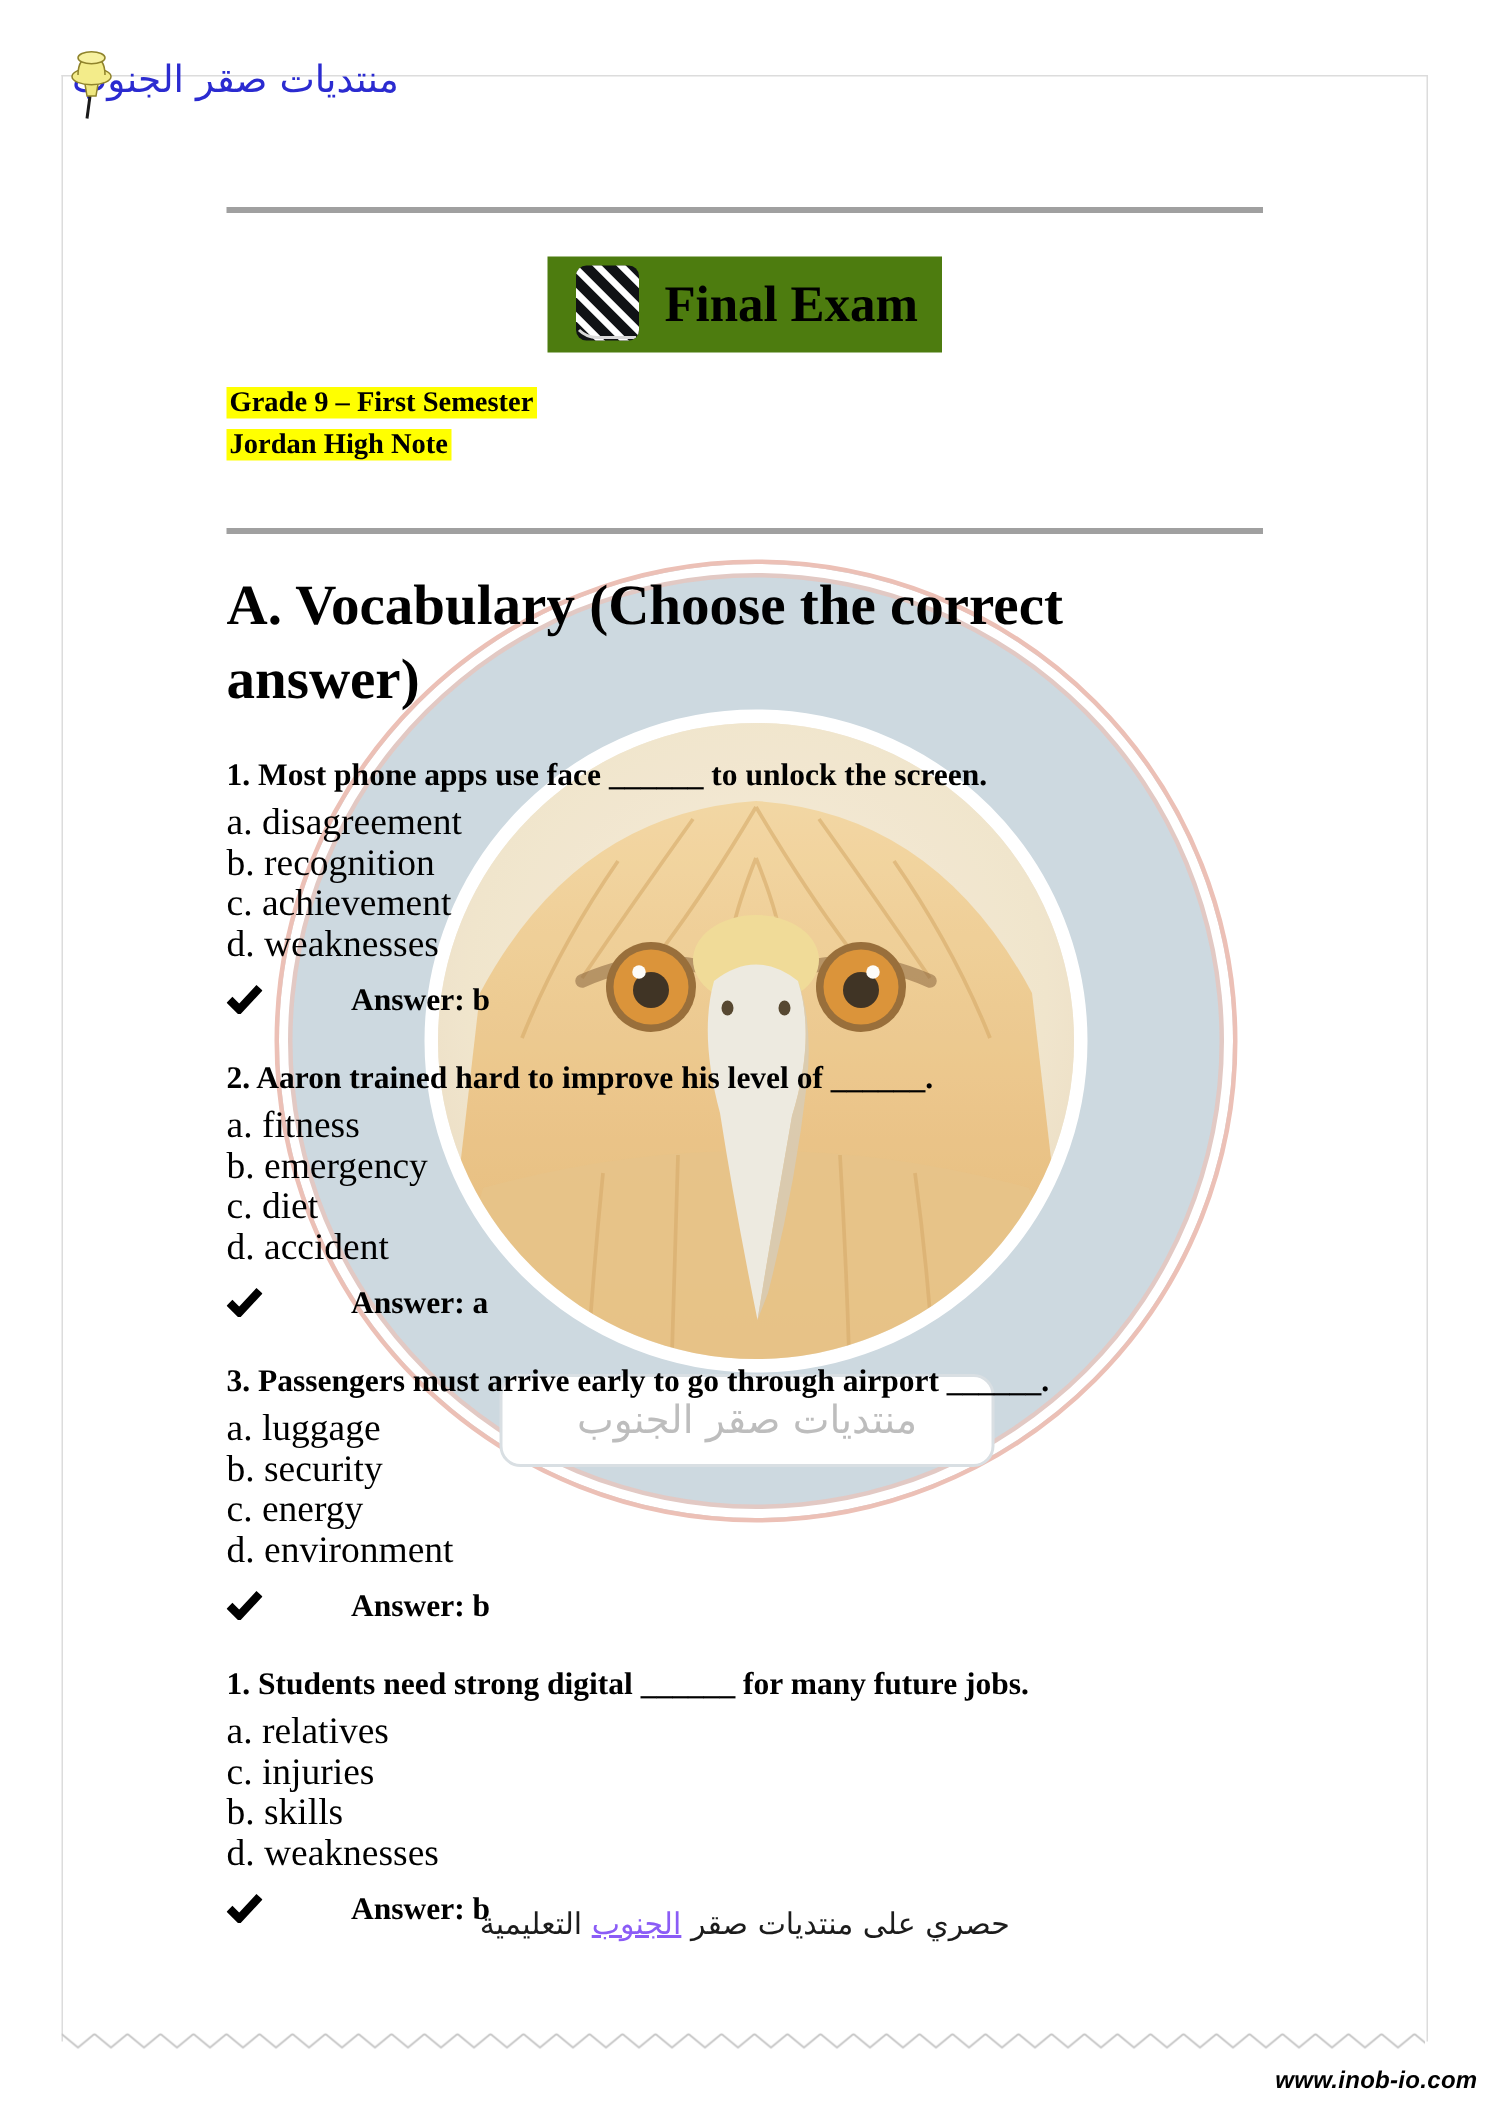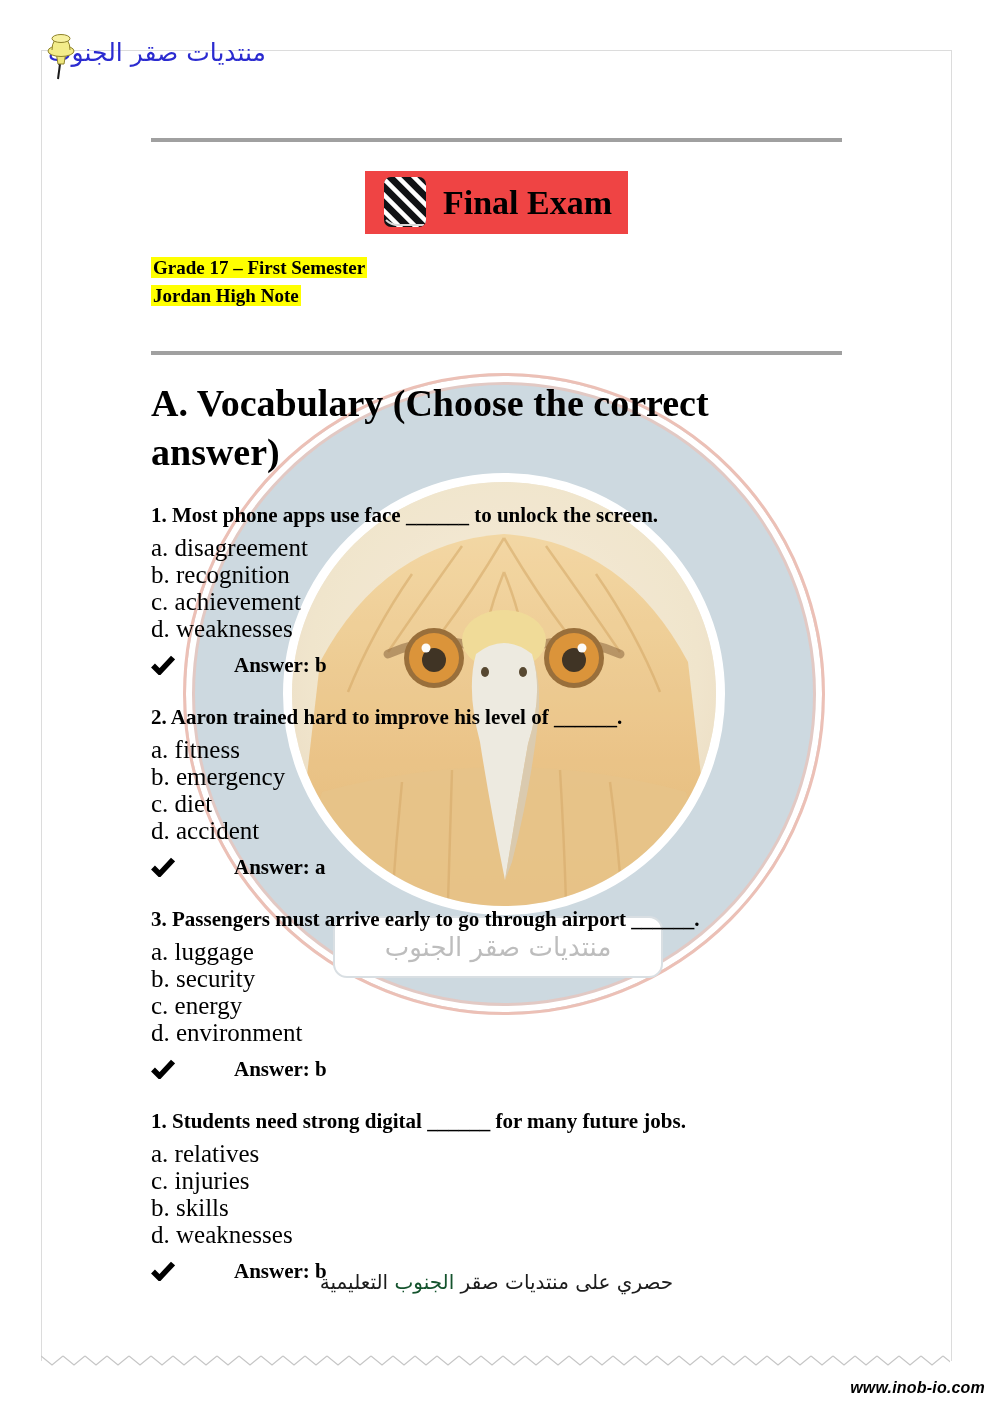--- a/index.html
+++ b/index.html
@@ -23,35 +23,35 @@
   
   .site-title{position:absolute;left:48px;top:38px;z-index:3;font-family:"DejaVu Sans", sans-serif;
               font-size:25px;color:#2b2bd0;direction:rtl;}
   .pin{position:absolute;left:44px;top:28px;z-index:4;}
   
   .content{position:absolute;left:109px;top:0;width:691px;z-index:2;}
   .rule{height:4px;background:#a0a0a0;border:none;margin:0;}
   .rule1{margin-top:87px;}
   .rule2{margin-top:41px;}
   .title-row{text-align:center;margin-top:29px;}
-  .title-hl{display:inline-block;background:#ef4444;padding:5px 16px;font-size:34px;font-weight:bold;line-height:52px;}
+  .title-hl{display:inline-block;background:#4d7c0f;padding:5px 16px;font-size:34px;font-weight:bold;line-height:52px;}
   .title-hl svg{vertical-align:-14px;margin-right:14px;}
   .sub{margin-top:20px;}
   .sub div{line-height:27px;}
   .sub span{background:#ffff00;font-size:19px;font-weight:bold;padding:0 2px;}
   h1.sec{font-size:38px;font-weight:bold;line-height:49px;margin:24px 0 0 0;}
   .qblock{margin-top:24px;margin-bottom:22px;}
   .q-text{font-size:21px;font-weight:bold;line-height:28px;margin-bottom:5px;}
   .opt{font-size:25px;line-height:27px;}
   .ansrow{margin-top:9px;display:flex;align-items:center;gap:13px;}
   .ans-label{font-size:21px;font-weight:bold;line-height:28px;padding-left:46px;}
   
   .f-exclusive{position:absolute;left:0;top:1270px;width:100%;text-align:center;z-index:2;
                font-family:"DejaVu Sans", sans-serif;font-size:20px;direction:rtl;color:#1c1c1c;}
-  .f-link{color:#14532d;}
+  .f-link{color:#8b5cf6;text-decoration:underline;}
   .zigzag{position:absolute;left:-1px;bottom:-6px;width:909px;height:13px;}
   .site-url{position:absolute;right:8px;top:1379px;z-index:3;font-family:"Liberation Sans", sans-serif;
             font-weight:bold;font-style:italic;font-size:16px;letter-spacing:.2px;}
 </style>
 </head>
 <body>
 
 <div class="stage">
 
   <div class="sheet">
@@ -132,21 +132,21 @@
                 <path d="M-20 -4 L40 56"></path>
                 <path d="M-4 -4 L56 56"></path>
               <path d="M12 -4 L72 56"></path>
                 <path d="M28 -4 L88 56"></path>
             </g>
             <path d="M5 44 q5 5 12 5 h26" stroke="#d9d9d9" stroke-width="2" fill="none" clip-path="url(#bk)"></path>
           </svg><span>Final Exam</span></span>
       </div>
 
       <div class="sub">
-        <div><span>Grade 17 – First Semester</span></div>
+        <div><span>Grade 9 – First Semester</span></div>
         <div><span>Jordan High Note</span></div>
       </div>
 
       <hr class="rule rule2">
 
       <h1 class="sec">A. Vocabulary (Choose the correct answer)</h1>
 
       <div class="qblock">
         <div class="q-text">1. Most phone apps use face ______ to unlock the screen.</div>
         <div class="opt">a. disagreement</div>

